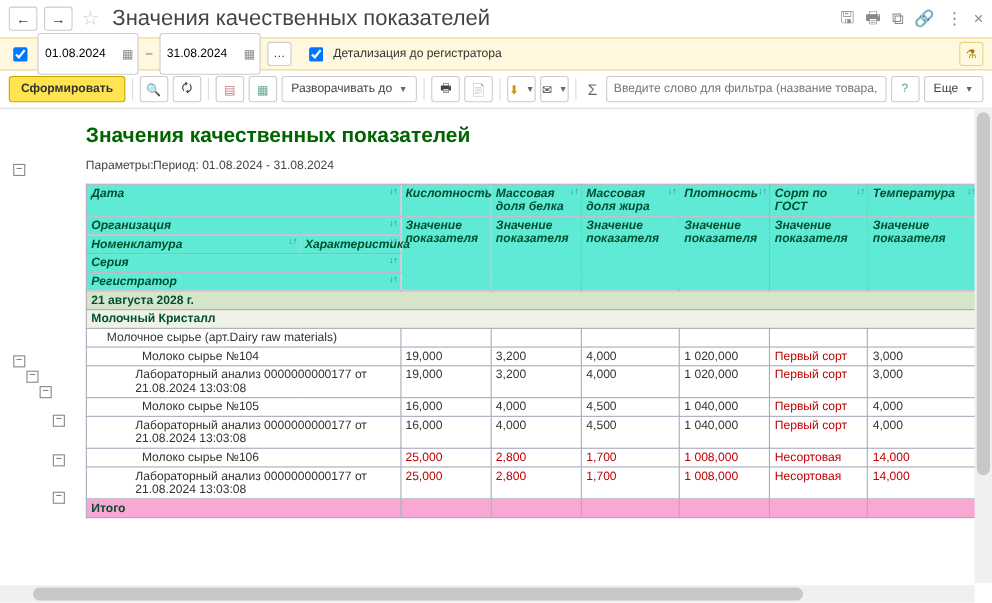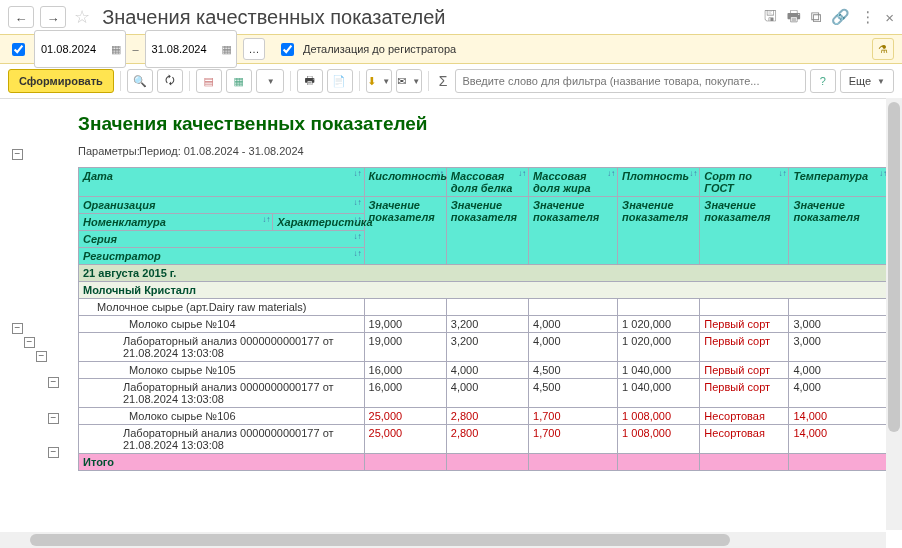--- a/index.html
+++ b/index.html
@@ -268,20 +268,21 @@
       <span>🗘</span>
     </button>
   <div class="tb-sep"></div>
   <button class="btn icon-only">
       <span style="color:#c77">▤</span>
     </button>
   <button class="btn icon-only">
       <span style="color:#5a8">▦</span>
     </button>
   <button class="btn">
+    <span>Разворачивать до</span>
     <span class="dd-caret">▼</span>
   </button>
   <div class="tb-sep"></div>
   <button class="btn icon-only">
       <span>🖶</span>
     </button>
   <button class="btn icon-only">
       <span>📄</span>
     </button>
   <div class="tb-sep"></div>
@@ -357,21 +358,21 @@
           <th><span>Характеристика</span><span class="sort-icons">↓↑</span></th>
         </tr>
         <tr>
           <th colspan="2"><span>Серия</span><span class="sort-icons">↓↑</span></th>
         </tr>
         <tr>
           <th colspan="2"><span>Регистратор</span><span class="sort-icons">↓↑</span></th>
         </tr>
 
         <tr class="row-date">
-          <td colspan="8">21 августа 2015 г.</td>
+          <td colspan="8">21 августа 2028 г.</td>
         </tr>
         <tr class="row-org">
           <td colspan="8">Молочный Кристалл</td>
         </tr>
         <tr class="row-nom">
           <td colspan="2">Молочное сырье (арт.Dairy raw materials)</td>
           <td></td>
               <td></td>
               <td></td>
               <td></td>

